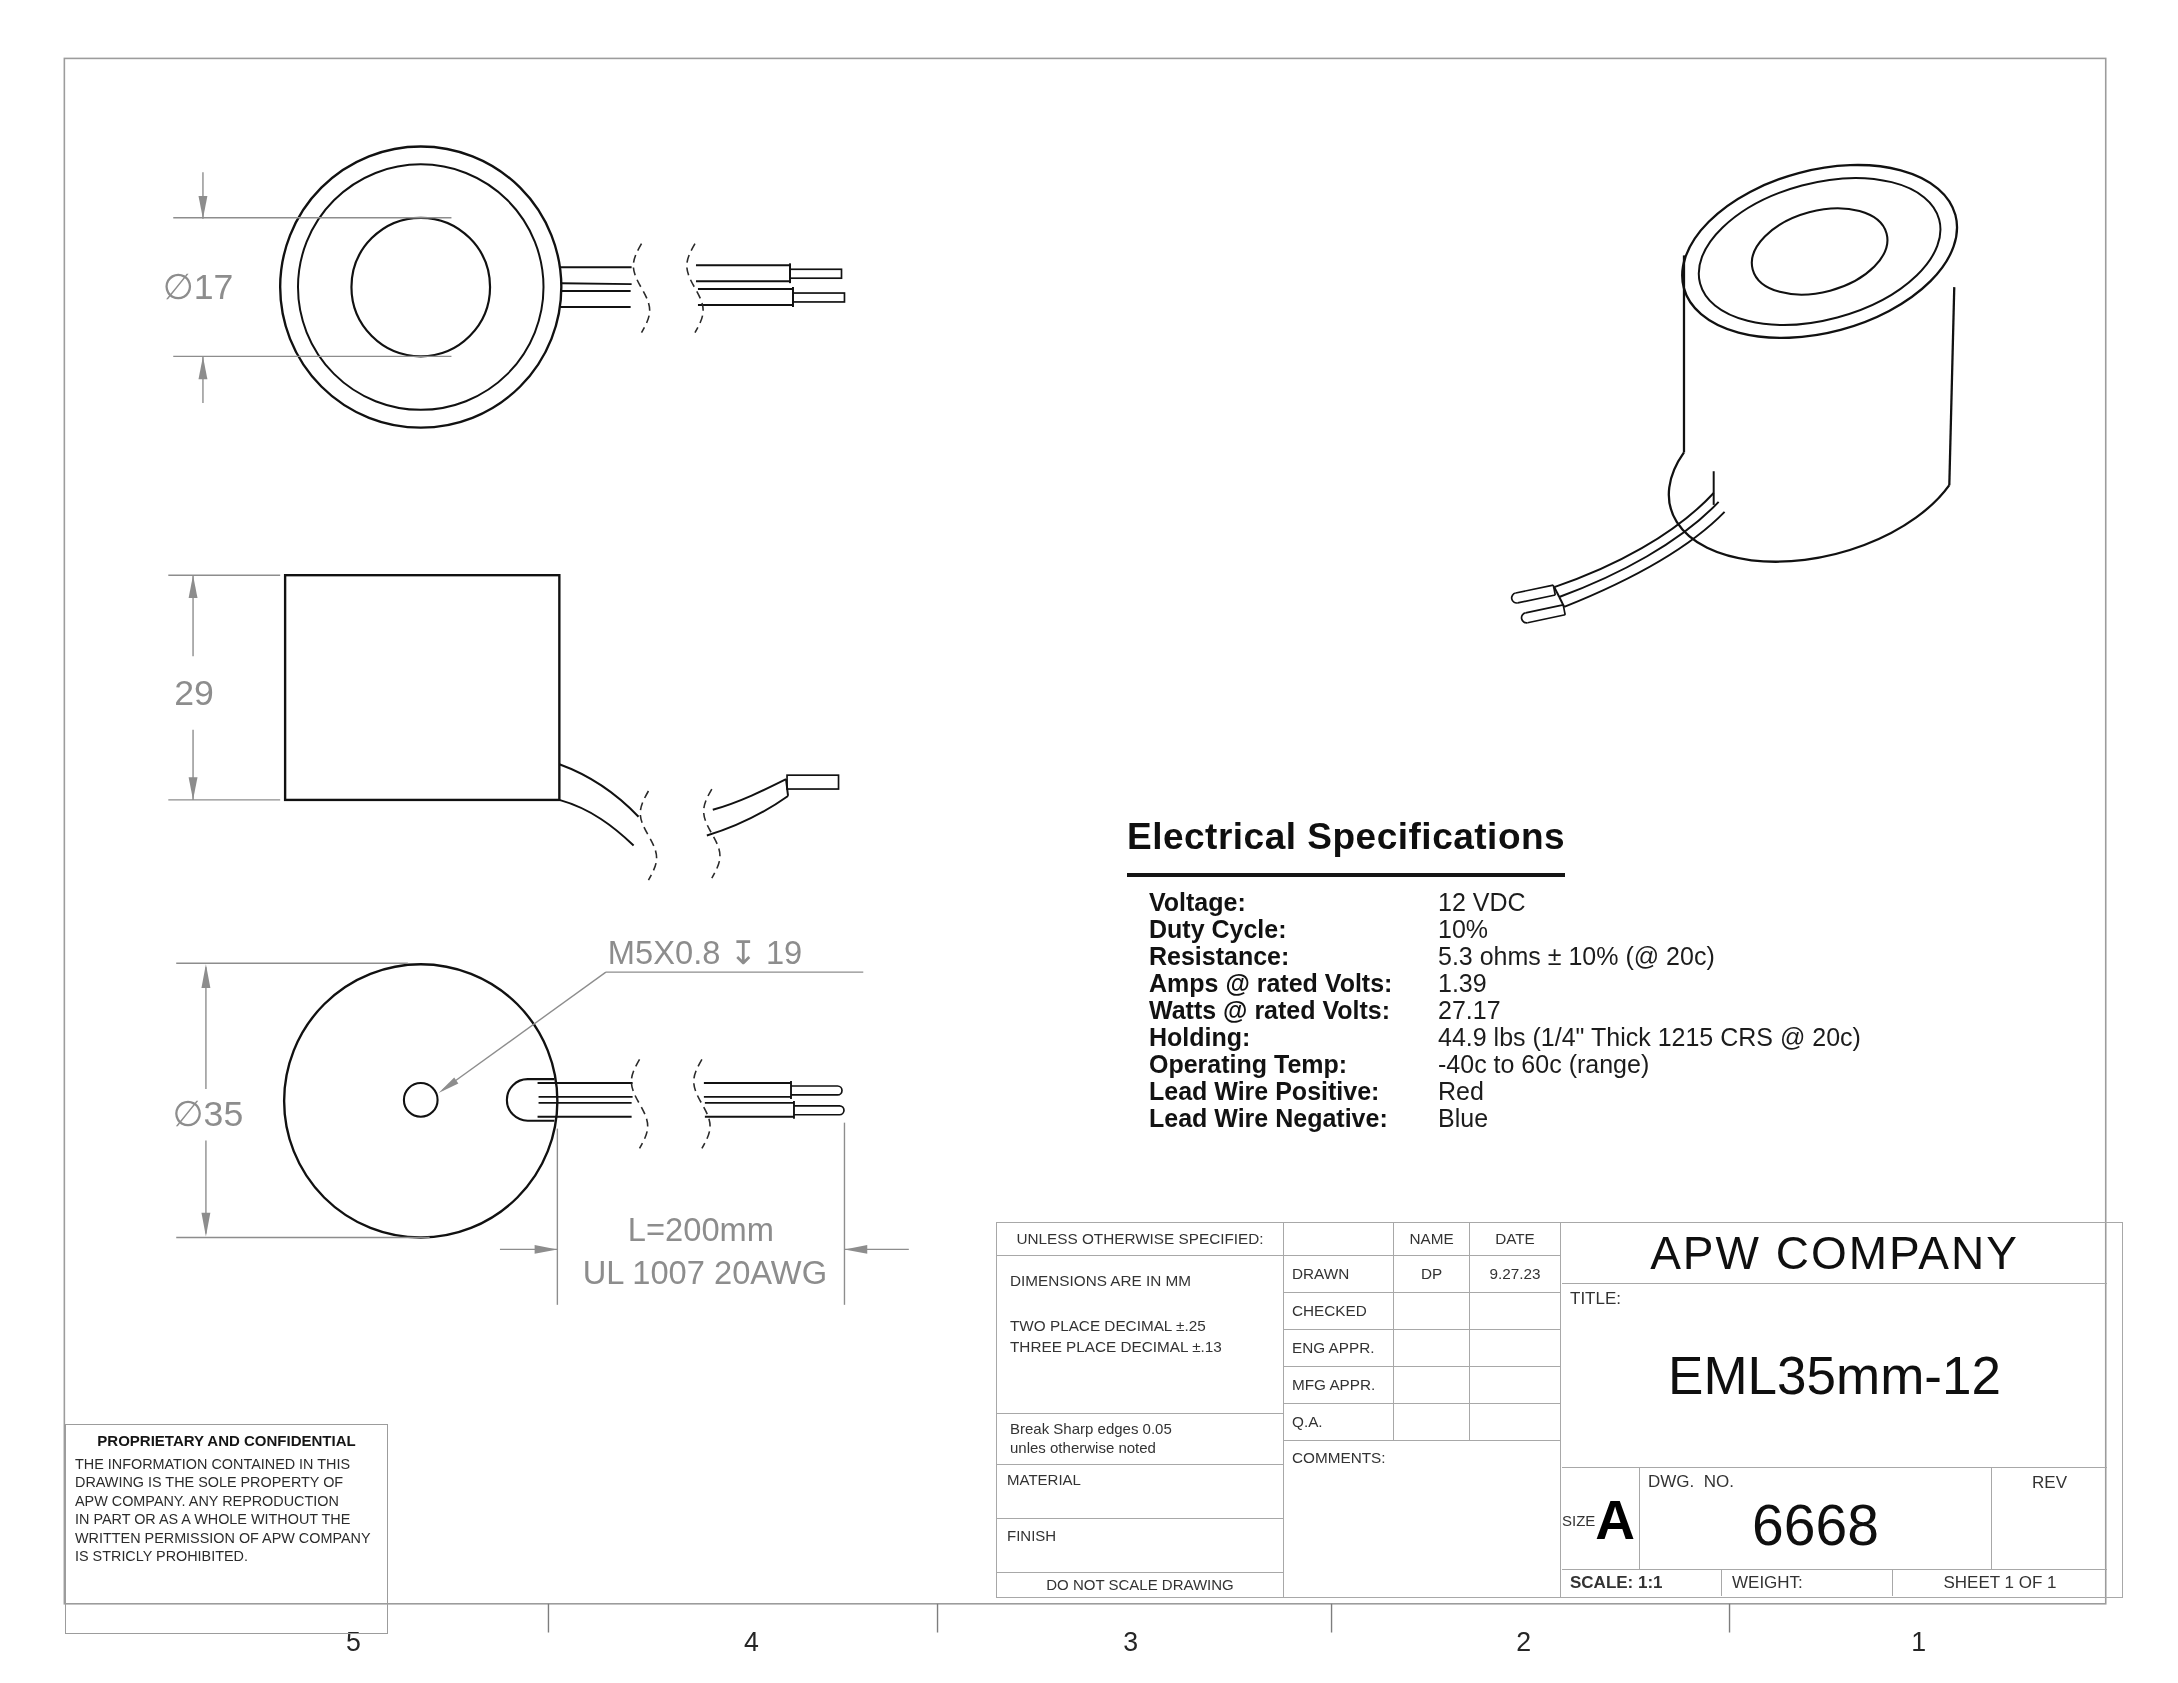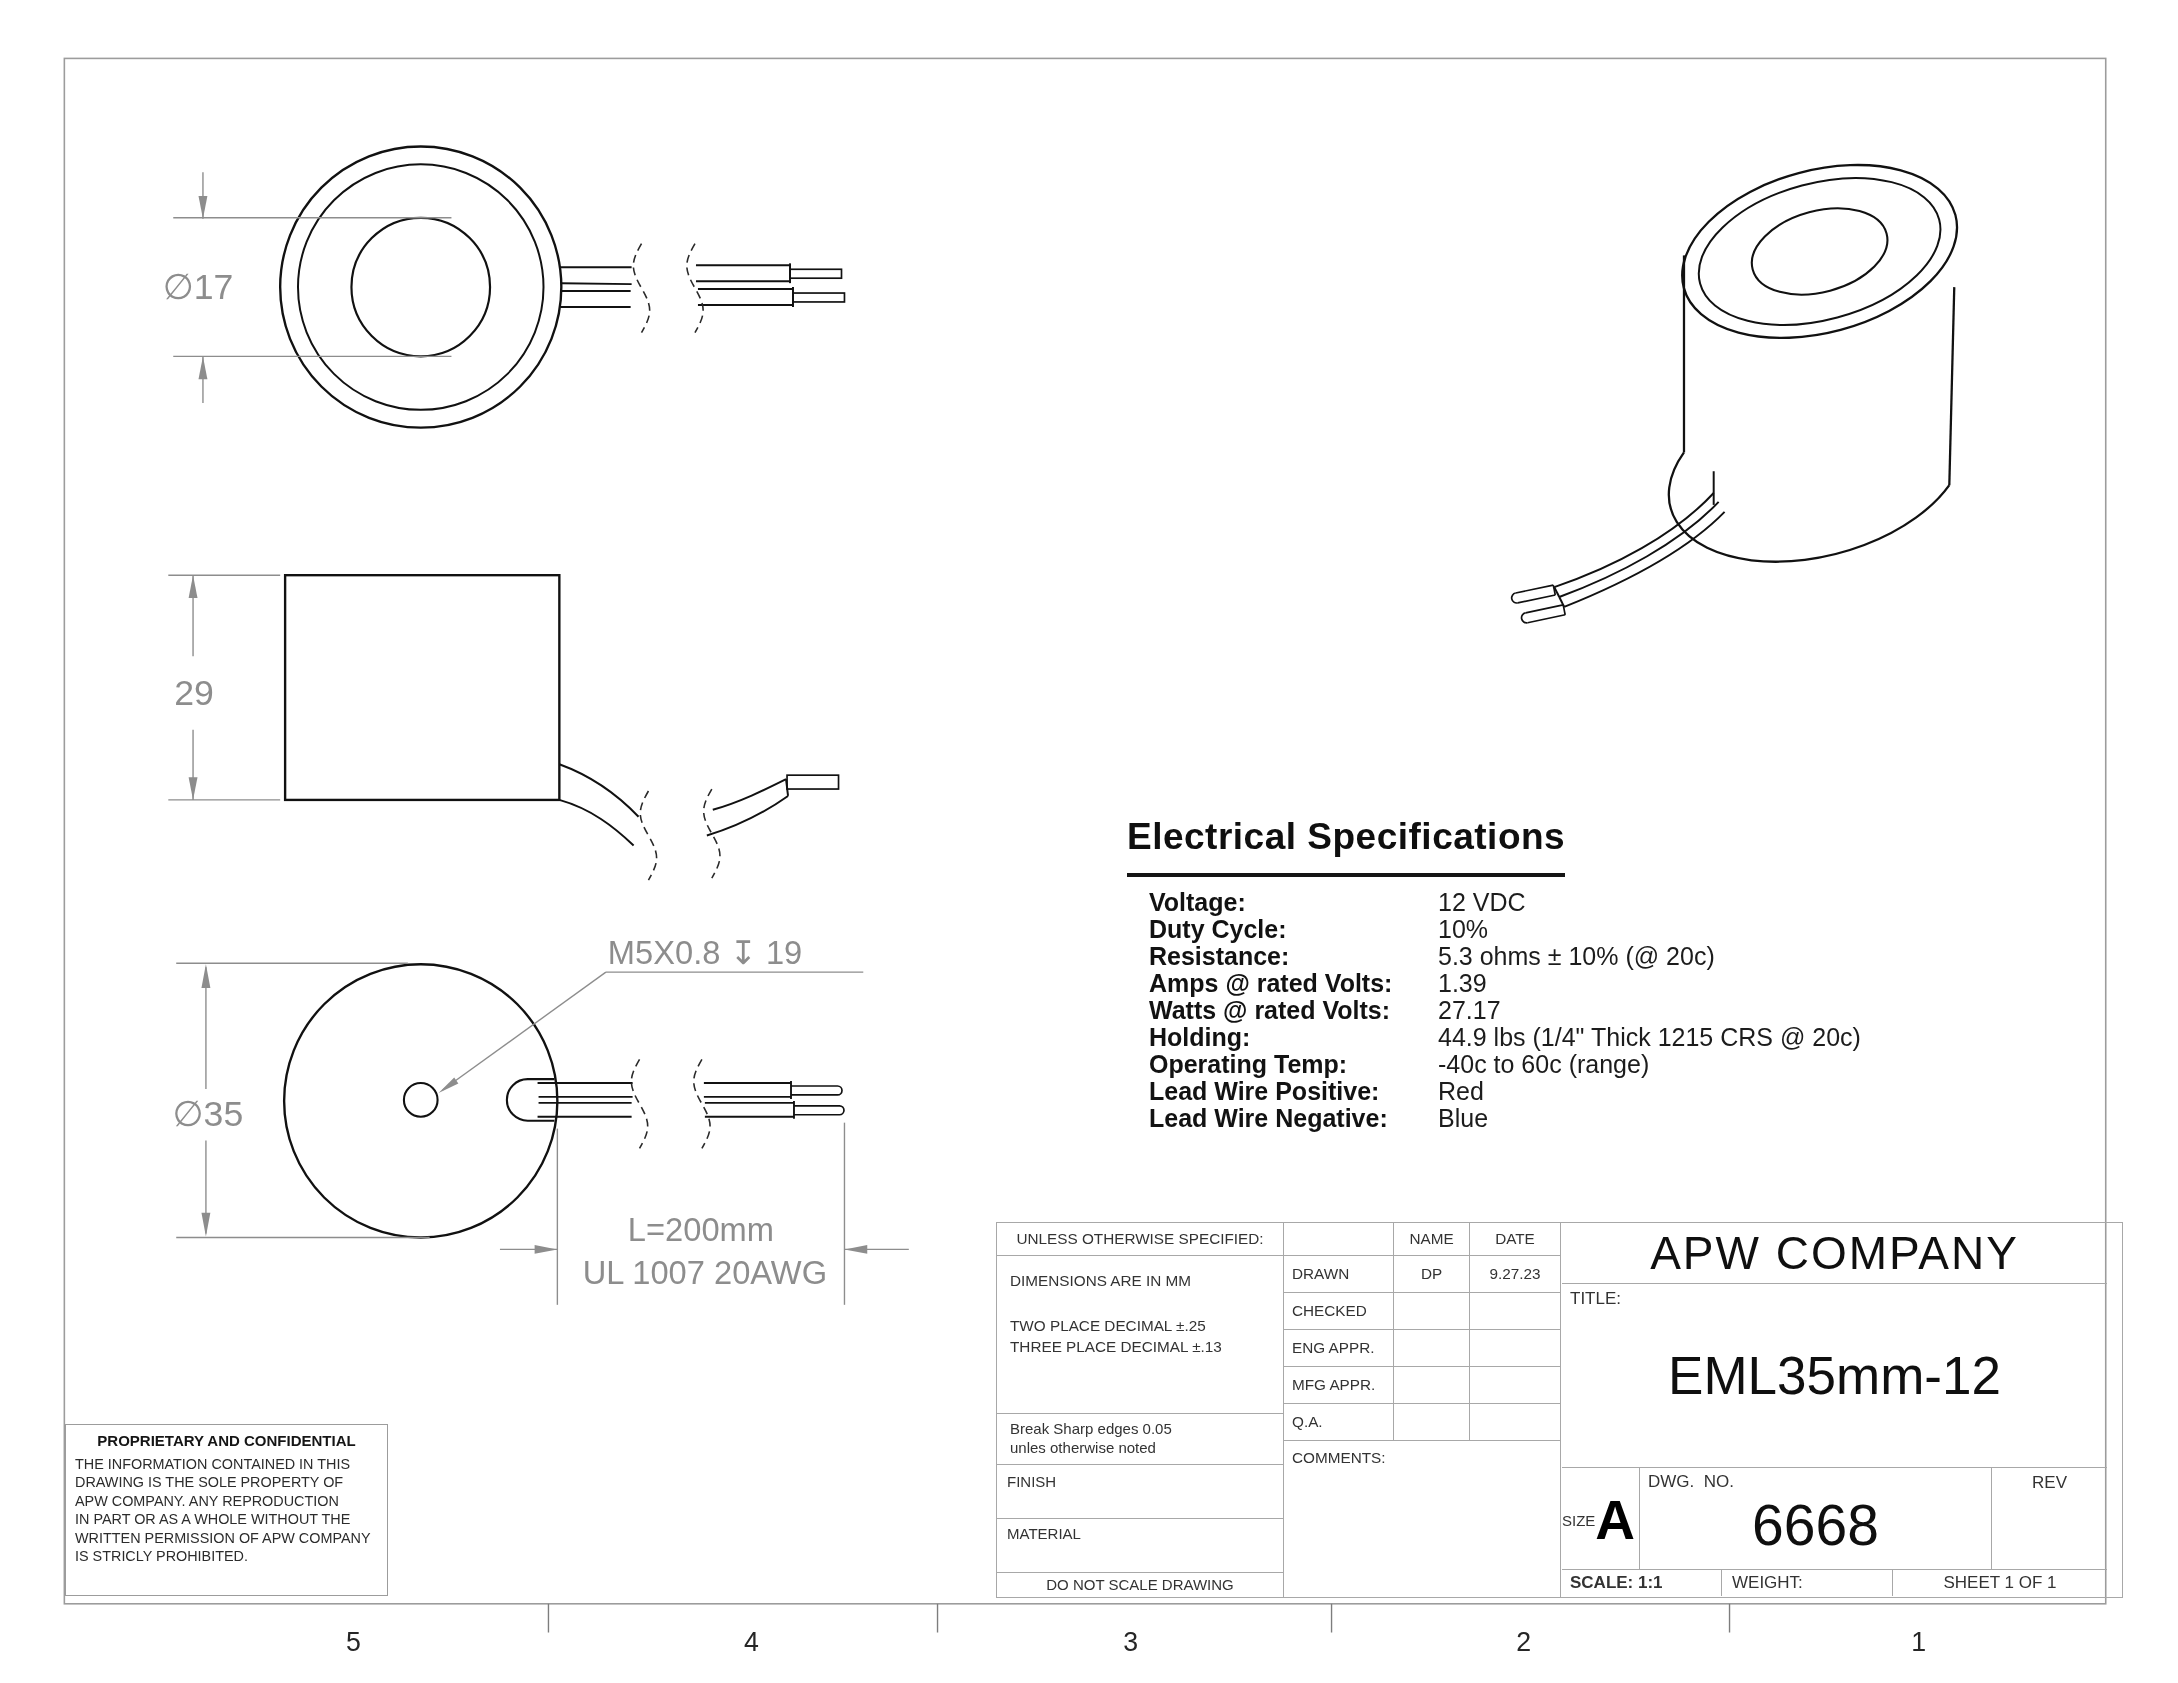--- a/index.html
+++ b/index.html
@@ -24,21 +24,21 @@
     display:inline-block;font-size:37px;font-weight:bold;color:var(--ink);
     letter-spacing:0.5px;padding-bottom:15px;border-bottom:4px solid #151515;
   }
   .specs-rows{margin-top:12px;padding-left:22px;}
   .spec-row{display:flex;line-height:27px;font-size:25px;}
   .spec-label{width:289px;font-weight:bold;color:#121212;}
   .spec-value{color:#1c1c1c;}
 
   
   .prop{
-    left:65px;top:1424px;width:323px;height:172px;
+    left:65px;top:1424px;width:323px;height:210px;
     border:1px solid var(--frame);box-sizing:border-box;color:#2c2c2c;
   }
   .prop-heading{margin-top:7px;text-align:center;font-size:15px;font-weight:bold;color:#151515;}
   .prop-body{margin:6px 6px 0 9px;font-size:14.4px;line-height:18.4px;}
 
   
   .tb{left:996px;top:1222px;width:1110px;height:374px;border:1px solid var(--tbline);
       box-sizing:content-box;color:var(--tbtext);padding-left:15px;}
   .tb *{box-sizing:border-box;}
   .tb-cell{position:absolute;}
@@ -322,22 +322,22 @@
     <div class="lc lc-tol bline">
       <div>DIMENSIONS ARE IN MM</div>
       <div class="gap"></div>
       <div>TWO PLACE DECIMAL    ±.25</div>
       <div>THREE PLACE DECIMAL  ±.13</div>
     </div>
     <div class="lc lc-break bline">
       <div>Break Sharp edges 0.05</div>
       <div>unles otherwise noted</div>
     </div>
+    <div class="lc lc-mat bline">MATERIAL</div>
     <div class="lc lc-fin bline">FINISH</div>
-    <div class="lc lc-mat bline">MATERIAL</div>
     <div class="lc lc-dns">DO NOT SCALE DRAWING</div>
   </div>
 
   <div class="tb-cell tb-midcol">
     <div class="mc-row hdr">
       <div class="mc-label"></div>
       <div class="mc-name">NAME</div>
       <div class="mc-date">DATE</div>
     </div>
     <div class="mc-row">

